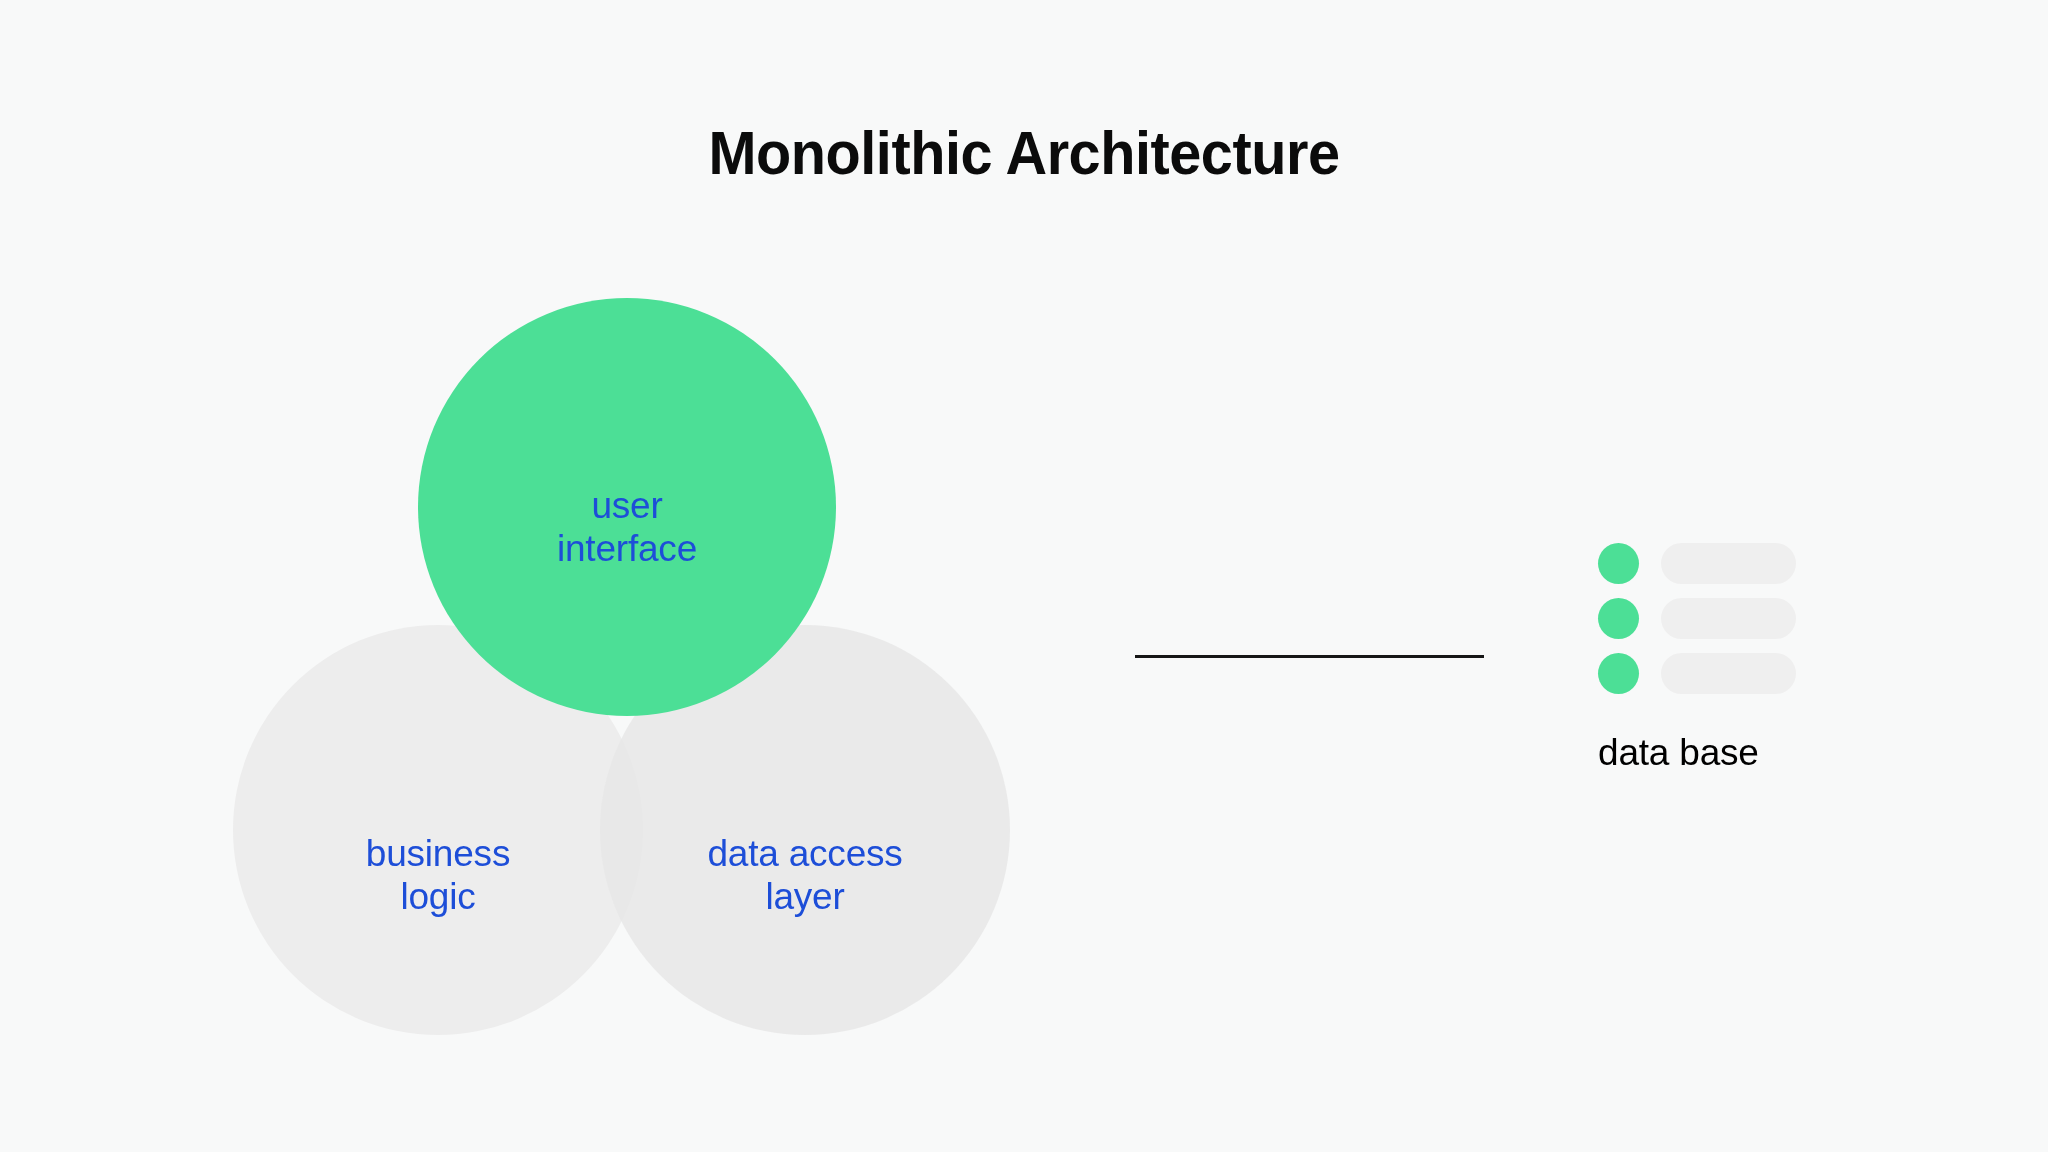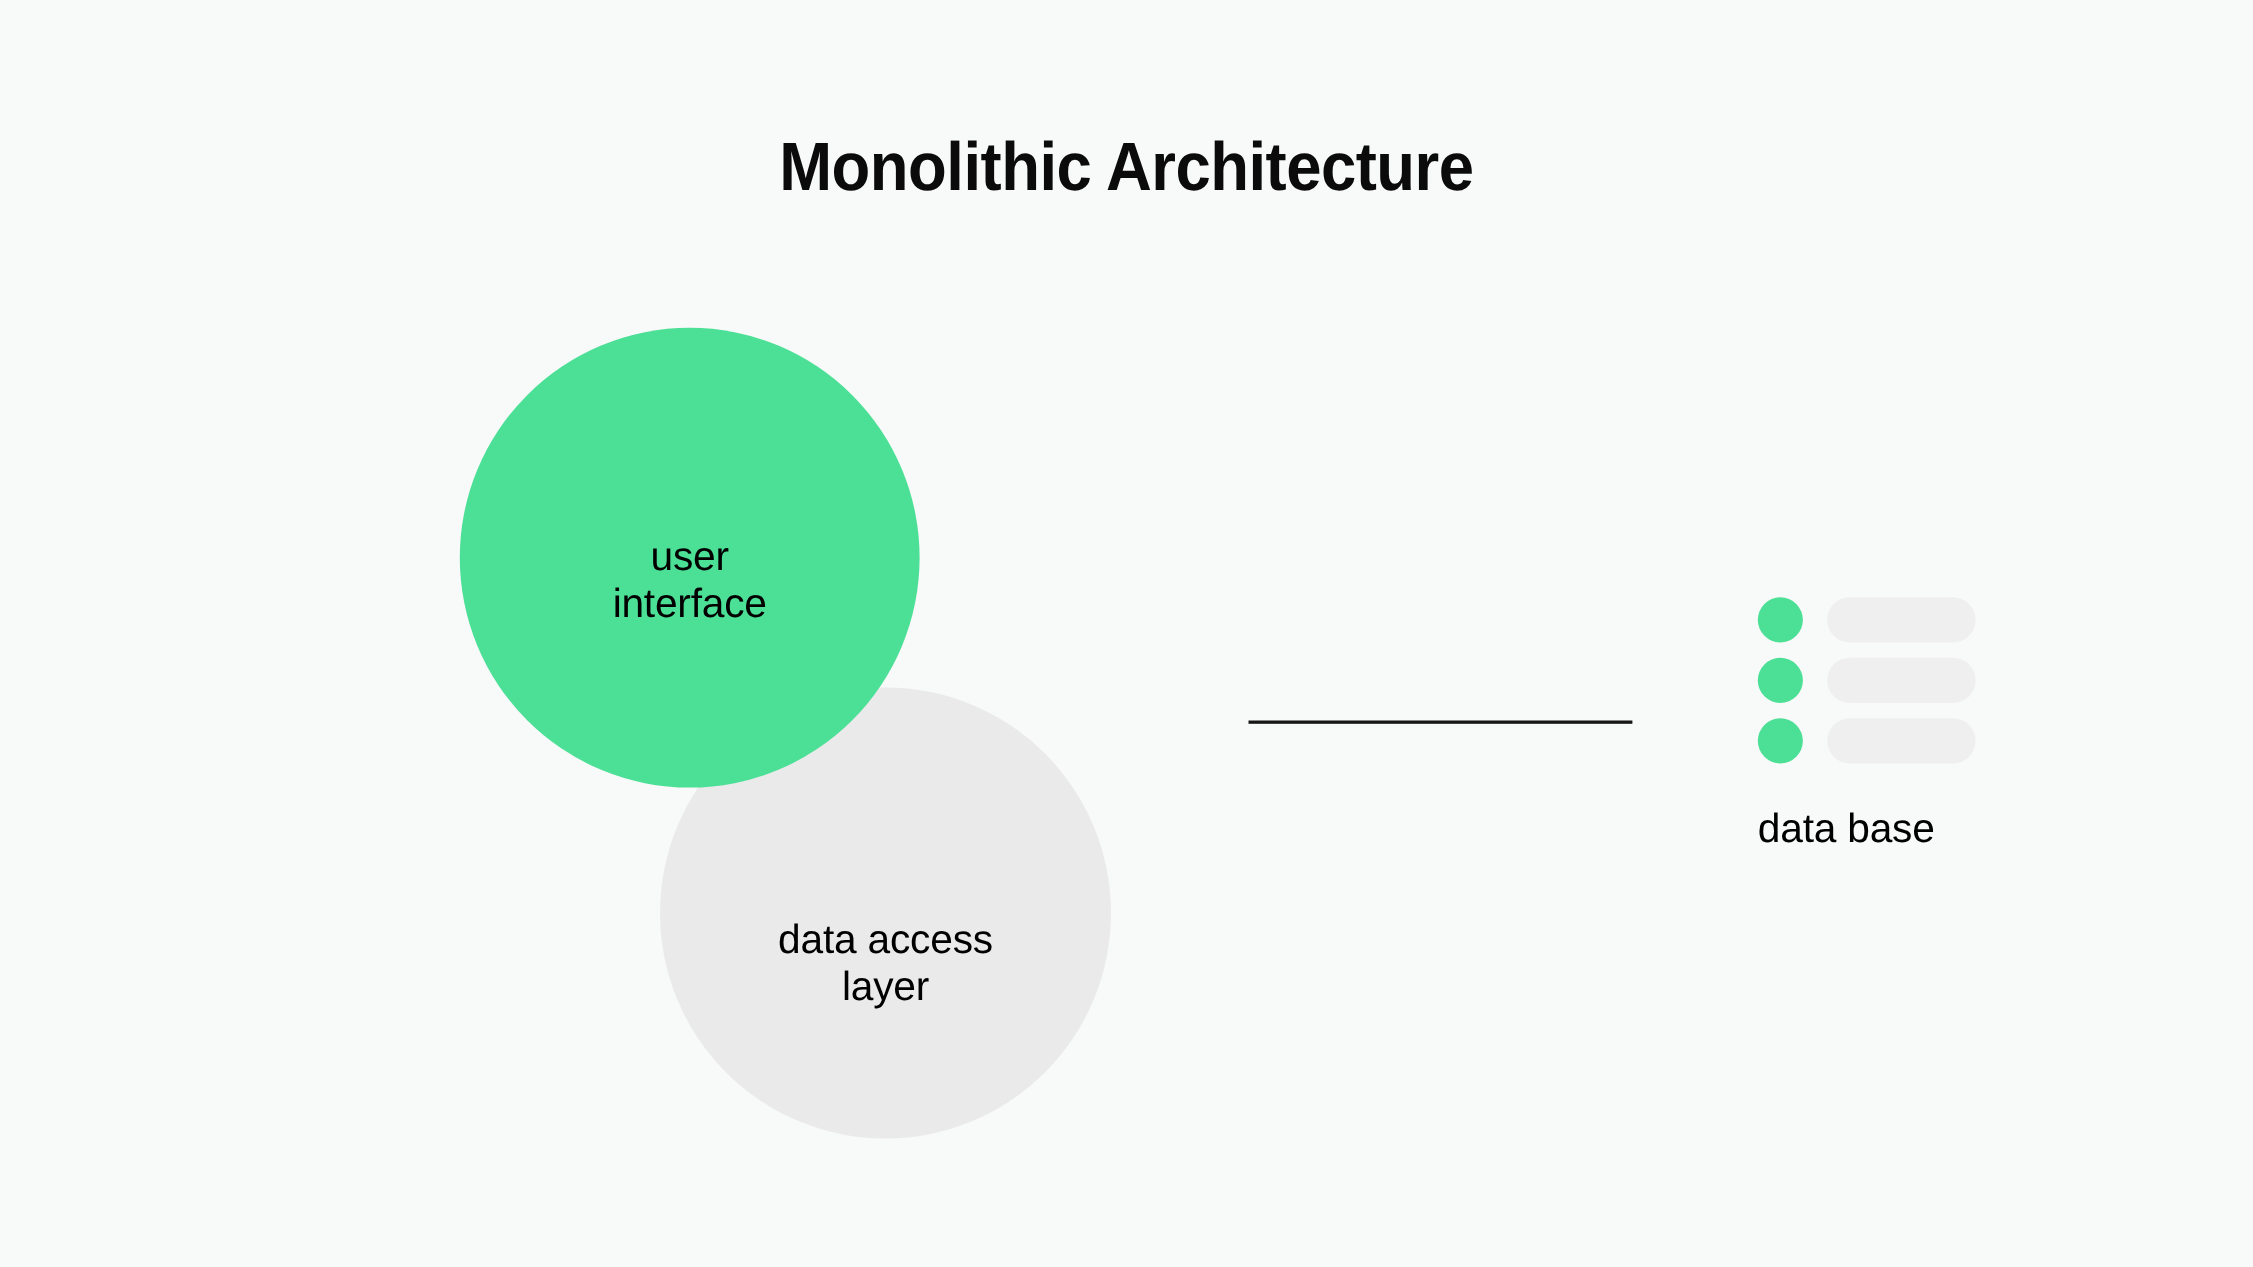--- a/index.html
+++ b/index.html
@@ -52,21 +52,21 @@
     border-radius: 50%;
     display: flex;
     align-items: center;
     justify-content: center;
     text-align: center;
   }
   .venn-label {
     font-size: 37px;
     font-weight: 400;
     line-height: 1.17;
-    color: #000000;
+    color: #1d4ed8;
     letter-spacing: -0.2px;
     white-space: pre-line;
     pointer-events: none;
   }
   #circle-business-logic {
     left: 233px;
     top: 625px;
     width: 410px;
     height: 410px;
     background: #ededed;
@@ -145,20 +145,24 @@
 </style>
 </head>
 <body>
 
 <div id="canvas">
 
   <div id="page-title">Monolithic Architecture</div>
 
   <div id="venn-group">
 
+    <div class="venn-circle" id="circle-business-logic">
+      <span class="venn-label" id="label-business-logic">business
+logic</span>
+    </div>
 
     <div class="venn-circle" id="circle-data-access-layer">
       <span class="venn-label" id="label-data-access-layer">data access
 layer</span>
     </div>
 
     <div class="venn-circle" id="circle-user-interface">
       <span class="venn-label" id="label-user-interface">user
 interface</span>
     </div>

